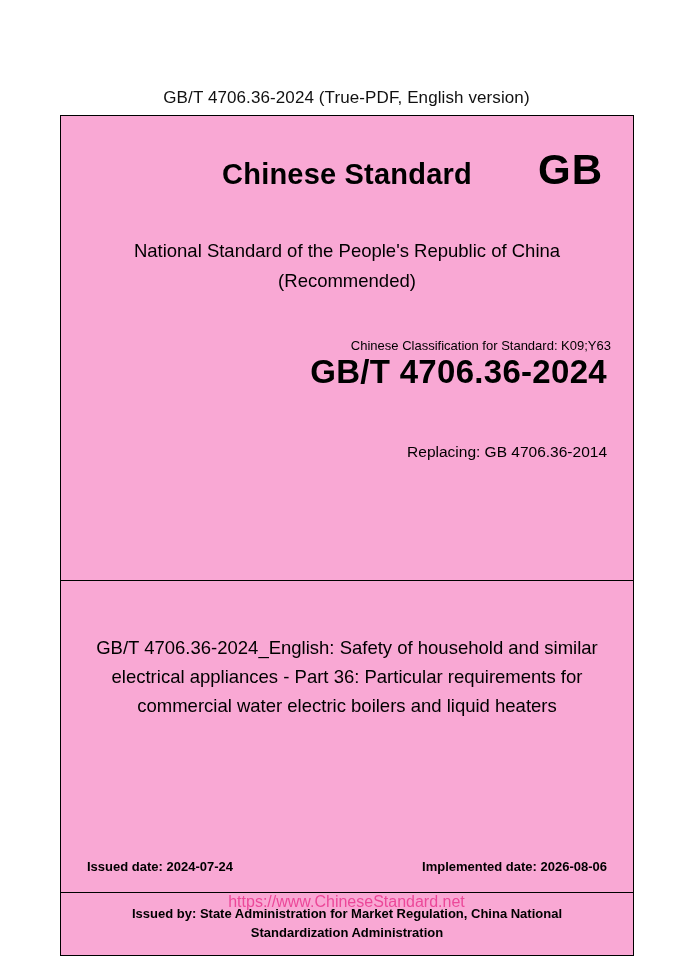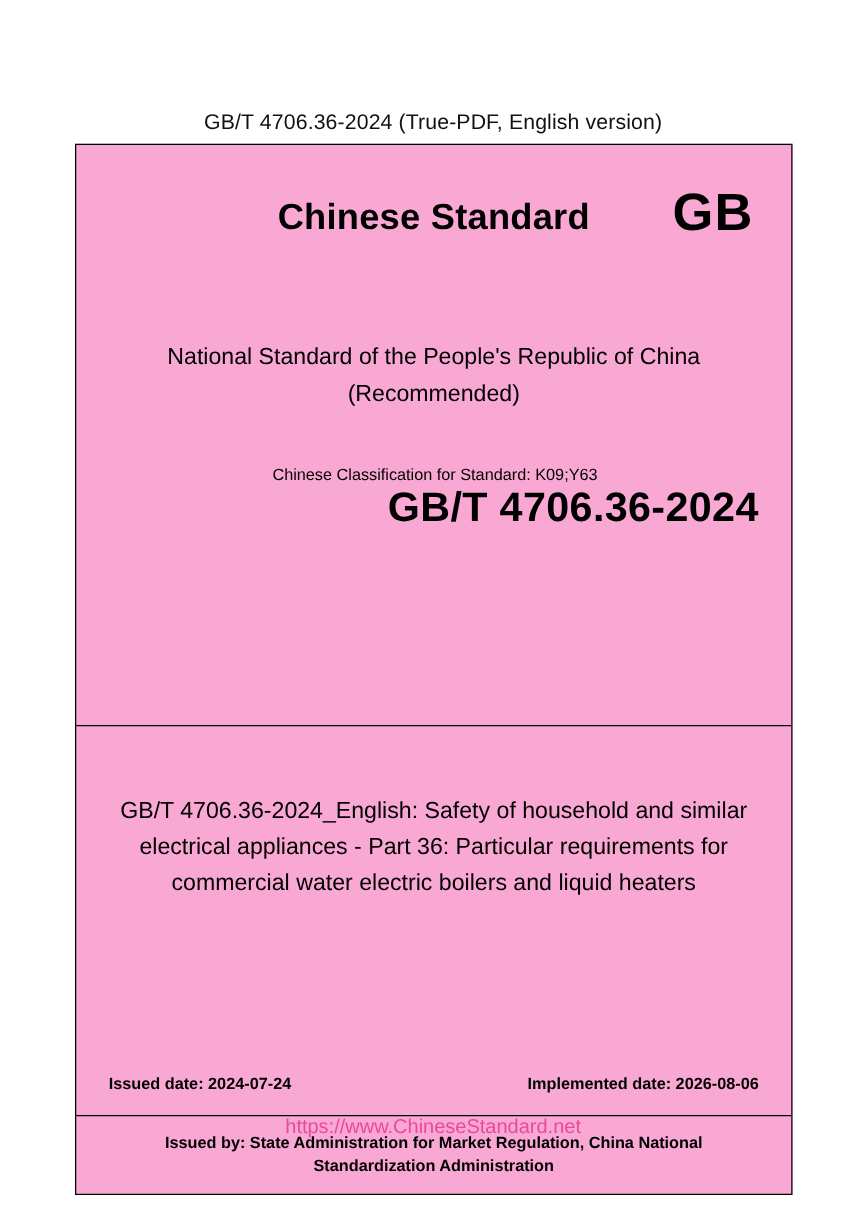--- a/index.html
+++ b/index.html
@@ -62,29 +62,29 @@
   }
   .gb-logo {
     position: absolute;
     right: 8px;
     top: 30px;
     font-size: 42px;
     font-weight: bold;
     letter-spacing: 1px;
   }
   .sub-national {
-    margin-top: 58px;
+    margin-top: 24px;
     text-align: center;
     font-size: 18.5px;
     line-height: 30px;
   }
   .classification {
     margin-top: 42px;
     font-size: 13px;
-    text-align: center;
+    text-align: right;
     padding-left: 2px;
   }
   .std-number {
     text-align: right;
     font-size: 33px;
     font-weight: bold;
     padding-right: 4px;
     letter-spacing: 0.3px;
   }
   .replacing {
@@ -147,20 +147,21 @@
       <div class="title-row">
         <div class="main-title">Chinese Standard</div>
         <div class="gb-logo">GB</div>
       </div>
       <div class="sub-national">
         <div>National Standard of the People's Republic of China</div>
         <div>(Recommended)</div>
       </div>
       <div class="classification">Chinese Classification for Standard: K09;Y63</div>
       <div class="std-number">GB/T 4706.36-2024</div>
+      <div class="replacing">Replacing: GB 4706.36-2014</div>
     </div>
 
     <div class="block-mid">
       <div class="english-title">GB/T 4706.36-2024_English: Safety of household and similar electrical appliances - Part 36: Particular requirements for commercial water electric boilers and liquid heaters</div>
       <div class="dates-row">
         <div>Issued date: 2024-07-24</div>
         <div>Implemented date: 2026-08-06</div>
       </div>
     </div>
 

